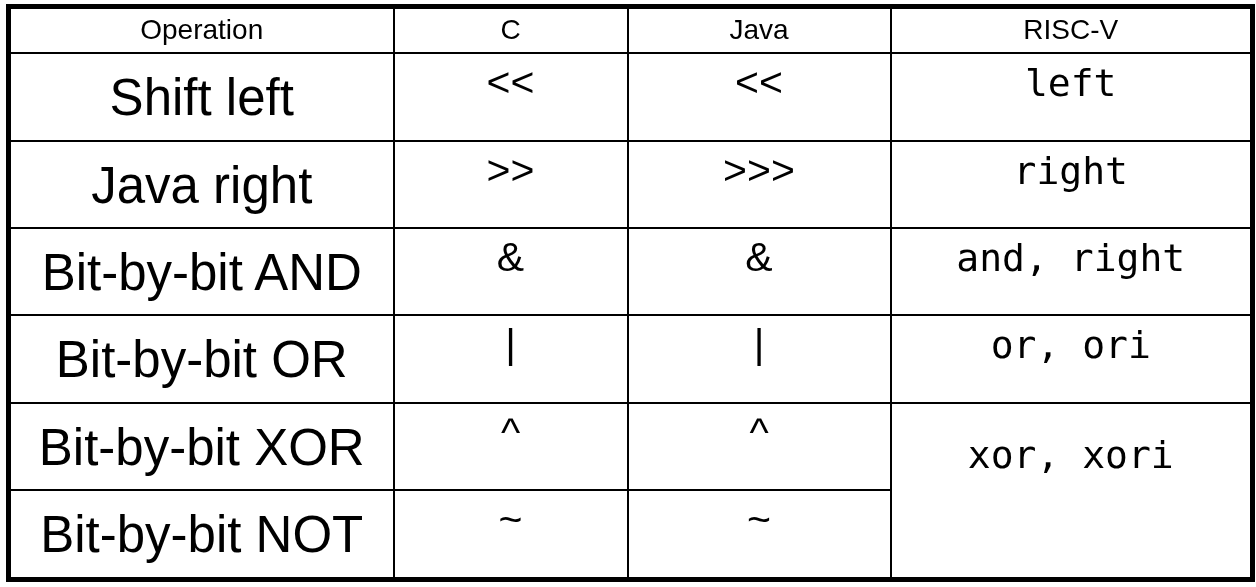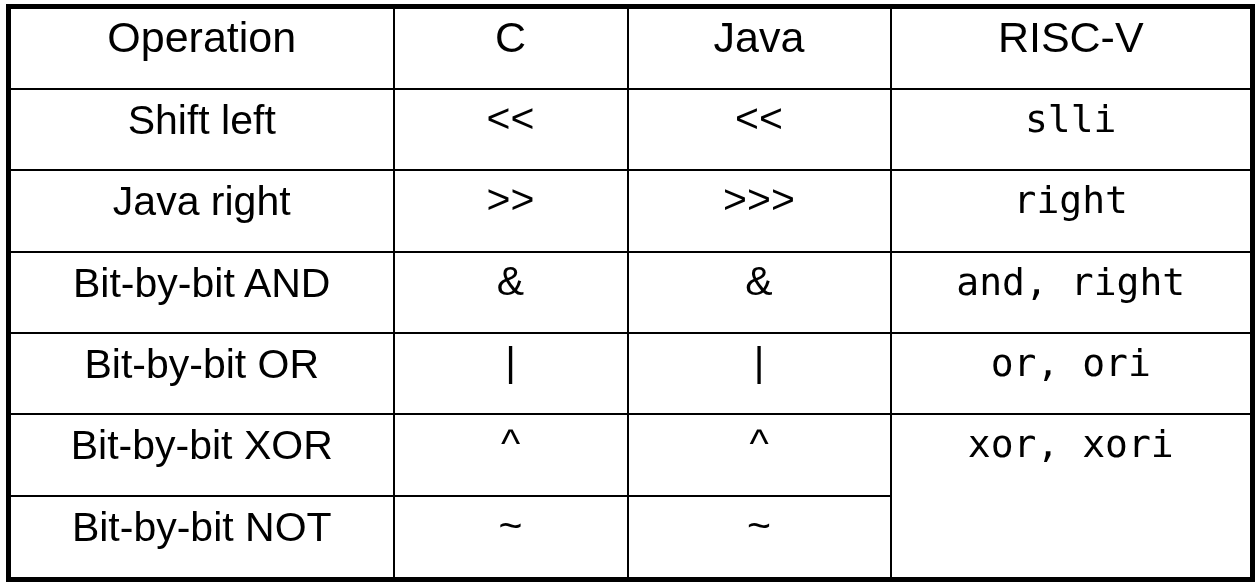--- a/index.html
+++ b/index.html
@@ -42,24 +42,24 @@
 
   
   col.c-op   { width: 385px; }
   col.c-c    { width: 234px; }
   col.c-java { width: 263px; }
   col.c-rv   { width: 362px; }
 
   .cell-txt {
     display: block;
     font-family: "Liberation Sans", sans-serif;
-    font-size: 41px;
+    font-size: 51px;
     line-height: 1.04;
     color: #000000;
-    padding-top: 9px;
+    padding-top: 17px;
     white-space: nowrap;
   }
 
   
   .cell-mono {
     display: block;
     font-family: "DejaVu Sans Mono", monospace;
     font-size: 38px;
     line-height: 1.04;
     color: #000000;
@@ -73,24 +73,24 @@
     font-family: "Liberation Sans", sans-serif;
     font-size: 41px;
     line-height: 1.04;
     color: #000000;
     padding-top: 7px;
     white-space: nowrap;
   }
 
   
   tr.header-row .cell-txt,
-  tr.header-row .cell-sym { font-size: 43px; padding-top: 6px; }
-
-  
-  td.rv-merged .cell-mono { padding-top: 10px; }
+  tr.header-row .cell-sym { font-size: 28px; padding-top: 6px; }
+
+  
+  td.rv-merged .cell-mono { padding-top: 10px; margin-top: 22px; }
 </style>
 </head>
 <body>
 
 <div id="ops-table-wrap">
   <table class="ops-table">
     <colgroup>
       <col class="c-op">
       <col class="c-c">
       <col class="c-java">
@@ -116,21 +116,21 @@
         <td>
           <span class="cell-txt">Shift left</span>
         </td>
         <td>
           <span class="cell-sym">&lt;&lt;</span>
         </td>
         <td>
           <span class="cell-sym">&lt;&lt;</span>
         </td>
         <td>
-          <span class="cell-mono">slli</span>
+          <span class="cell-mono">left</span>
         </td>
       </tr>
 
       <tr>
         <td>
           <span class="cell-txt">Java right</span>
         </td>
         <td>
           <span class="cell-sym">&gt;&gt;</span>
         </td>

